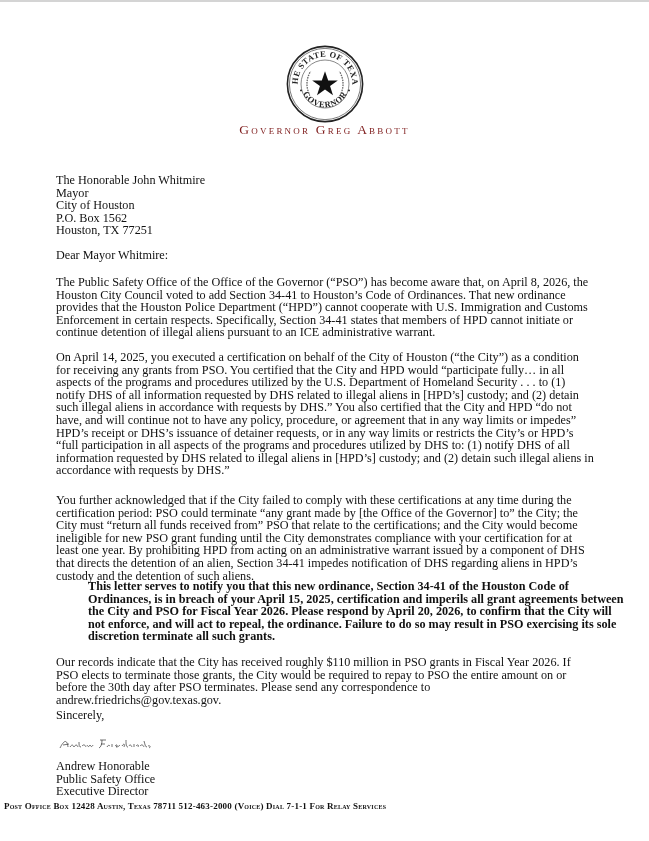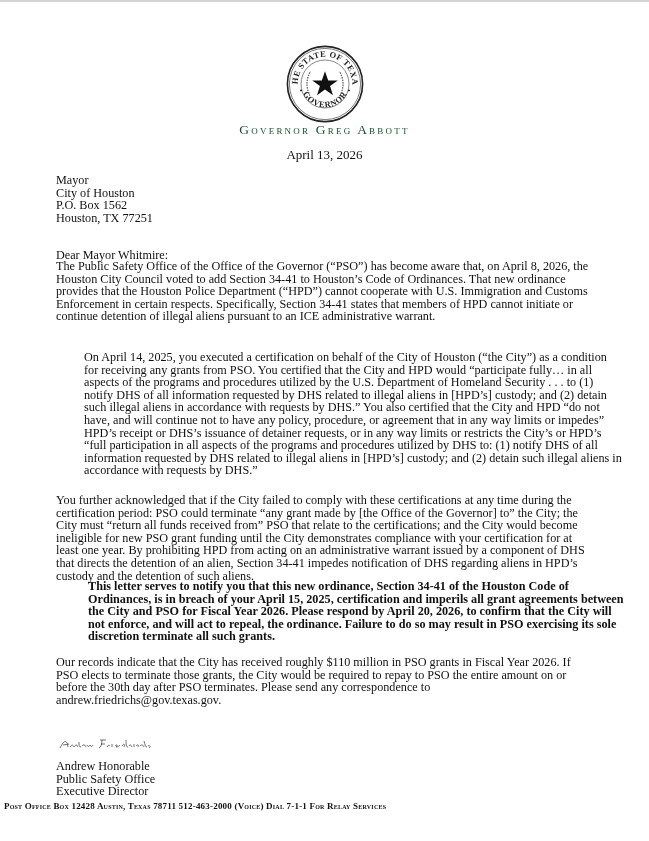--- a/index.html
+++ b/index.html
@@ -32,43 +32,43 @@
     }
     .letterhead {
       position: absolute;
       left: 0;
       width: 649px;
       top: 120px;
       text-align: center;
       font-size: 13.5px;
       letter-spacing: 2.2px;
       font-variant: small-caps;
-      color: #14532d;
+      color: #7f1d1d;
     }
     .date {
       position: absolute;
       left: 0;
       width: 649px;
       top: 145px;
       text-align: center;
       font-size: 13px;
     }
     .text {
       position: absolute;
       left: 56px;
       width: 540px;
       font-size: 12.2px;
       line-height: 12.6px;
       text-align: left;
     }
     .address { top: 172px; }
     .address div { white-space: nowrap; }
     .salutation { top: 247px; }
-    .p1 { top: 258px; }
-    .p2 { top: 349px; margin-left: 28px; }
+    .p1 { top: 274px; }
+    .p2 { top: 349px; }
     .p3 { top: 492px; }
     .p4 { top: 578px; font-weight: bold; margin-left: 32px; }
     .p5 { top: 654px; }
     .closing { top: 707px; }
     .signature {
       position: absolute;
       left: 58px;
       top: 734px;
       width: 100px;
       height: 16px;
@@ -107,37 +107,38 @@
     </text>
     <path d="M 30 62 Q 24 48 32 34" fill="none" stroke="#666" stroke-width="1.6" stroke-dasharray="2 1.2"></path>
     <path d="M 70 62 Q 76 48 68 34" fill="none" stroke="#666" stroke-width="1.6" stroke-dasharray="2 1.2"></path>
     <polygon points="50,34 54,45.5 66,45.5 56.3,52.5 60,64 50,57 40,64 43.7,52.5 34,45.5 46,45.5" fill="#111"></polygon>
     <circle cx="20" cy="58" r="1.2" fill="#222"></circle>
     <circle cx="80" cy="58" r="1.2" fill="#222"></circle>
   </svg>
 
   <div class="letterhead">Governor Greg Abbott</div>
 
-  <div class="date">April 13, 2026</div>
 
   <div class="text address">
+    <div>The Honorable John Whitmire</div>
     <div>Mayor</div>
     <div>City of Houston</div>
     <div>P.O. Box 1562</div>
     <div>Houston, TX 77251</div>
   </div>
 
   <div class="text salutation">Dear Mayor Whitmire:</div>
 
   <div class="text p1">The Public Safety Office of the Office of the Governor (“PSO”) has become aware that, on April 8, 2026, the Houston City Council voted to add Section 34-41 to Houston’s Code of Ordinances. That new ordinance provides that the Houston Police Department (“HPD”) cannot cooperate with U.S. Immigration and Customs Enforcement in certain respects. Specifically, Section 34-41 states that members of HPD cannot initiate or continue detention of illegal aliens pursuant to an ICE administrative warrant.</div>
   <div class="text p2">On April 14, 2025, you executed a certification on behalf of the City of Houston (“the City”) as a condition for receiving any grants from PSO. You certified that the City and HPD would “participate fully… in all aspects of the programs and procedures utilized by the U.S. Department of Homeland Security . . . to (1) notify DHS of all information requested by DHS related to illegal aliens in [HPD’s] custody; and (2) detain such illegal aliens in accordance with requests by DHS.” You also certified that the City and HPD “do not have, and will continue not to have any policy, procedure, or agreement that in any way limits or impedes” HPD’s receipt or DHS’s issuance of detainer requests, or in any way limits or restricts the City’s or HPD’s “full participation in all aspects of the programs and procedures utilized by DHS to: (1) notify DHS of all information requested by DHS related to illegal aliens in [HPD’s] custody; and (2) detain such illegal aliens in accordance with requests by DHS.”</div>
   <div class="text p3">You further acknowledged that if the City failed to comply with these certifications at any time during the certification period: PSO could terminate “any grant made by [the Office of the Governor] to” the City; the City must “return all funds received from” PSO that relate to the certifications; and the City would become ineligible for new PSO grant funding until the City demonstrates compliance with your certification for at least one year. By prohibiting HPD from acting on an administrative warrant issued by a component of DHS that directs the detention of an alien, Section 34-41 impedes notification of DHS regarding aliens in HPD’s custody and the detention of such aliens.</div>
   <div class="text p4">This letter serves to notify you that this new ordinance, Section 34-41 of the Houston Code of Ordinances, is in breach of your April 15, 2025, certification and imperils all grant agreements between the City and PSO for Fiscal Year 2026. Please respond by April 20, 2026, to confirm that the City will not enforce, and will act to repeal, the ordinance. Failure to do so may result in PSO exercising its sole discretion terminate all such grants.</div>
   <div class="text p5">Our records indicate that the City has received roughly $110 million in PSO grants in Fiscal Year 2026. If PSO elects to terminate those grants, the City would be required to repay to PSO the entire amount on or before the 30th day after PSO terminates. Please send any correspondence to andrew.friedrichs@gov.texas.gov.</div>
 
+  <div class="text closing">Sincerely,</div>
 
   <svg class="signature" viewBox="0 0 100 16" xmlns="http://www.w3.org/2000/svg">
     <path d="M2 12 C 6 4, 9 3, 10 11 M5 9 L 11 8 M12 11 C 14 8, 15 9, 16 11 C 17 9, 19 8, 20 11 M21 6 C 21 9, 21 11, 23 11 M24 10 C 26 8, 27 9, 28 11 M29 9 C 30 11, 31 11, 32 9 C 33 11, 34 11, 35 9" fill="none" stroke="#333" stroke-width="0.7"></path>
     <path d="M42 4 L 48 4 M44 4 C 44 8, 43 11, 41 12 M43 8 L 47 8 M49 11 C 50 9, 51 9, 52 10 M54 8 L 54 11 M57 10 C 59 8, 60 9, 58 11 C 60 11, 61 10, 62 9 M64 10 C 66 7, 67 8, 66 11 M68 4 C 68 8, 68 11, 70 11 M71 10 C 72 8, 73 9, 74 11 M76 8 L 76 11 M78 10 C 80 8, 81 9, 80 11 M82 10 C 84 8, 85 9, 86 11 M86 5 C 87 8, 87 11, 89 11 M90 10 C 92 9, 93 11, 91 12" fill="none" stroke="#333" stroke-width="0.7"></path>
   </svg>
 
   <div class="text signer">
     <div>Andrew Honorable</div>
     <div>Public Safety Office</div>
     <div>Executive Director</div>

